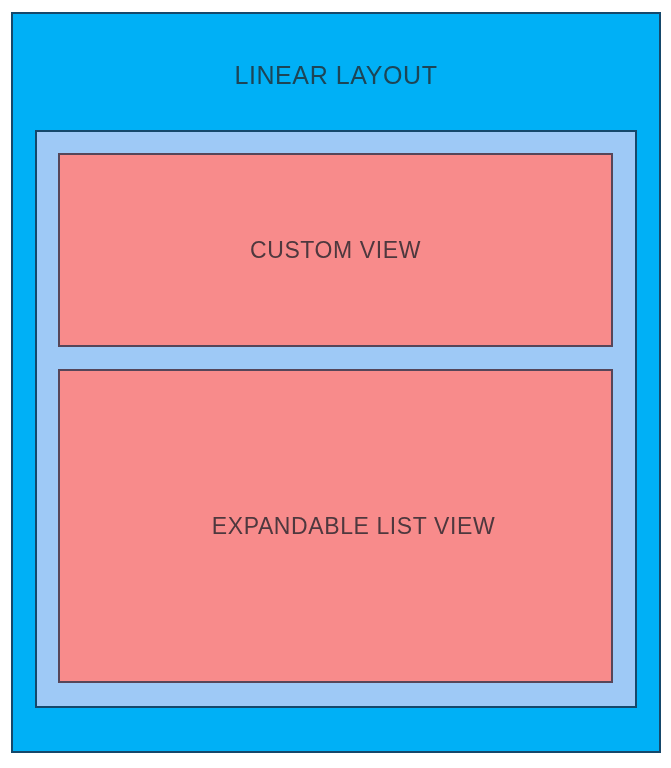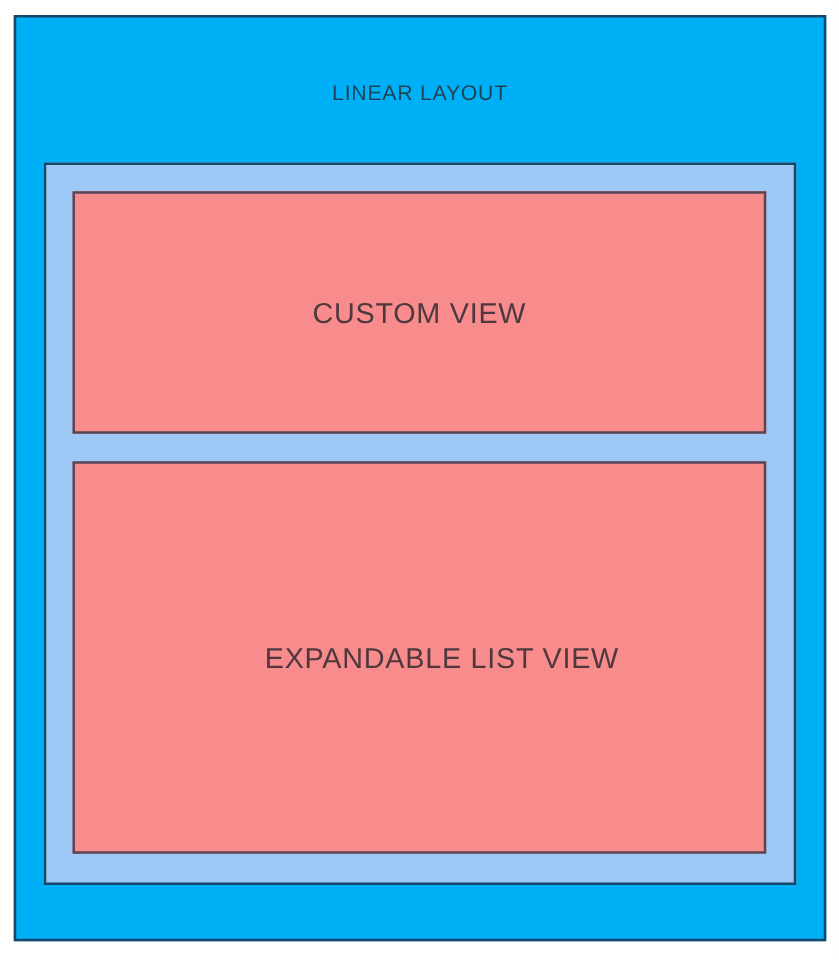--- a/index.html
+++ b/index.html
@@ -29,21 +29,21 @@
   }
   .outer-title {
     position: absolute;
     left: 0;
     top: 0;
     width: 100%;
     height: 122px;
     display: flex;
     align-items: center;
     justify-content: center;
-    font-size: 17px;
+    font-size: 25px;
     letter-spacing: 0.6px;
     color: var(--title-color, #1d4556);
   }
   .inner-box {
     left: 22px;
     top: 116px;
     width: 602px;
     height: 578px;
     background: var(--inner-fill, #9ec9f6);
     border: 2px solid var(--blue-border, #15486b);

